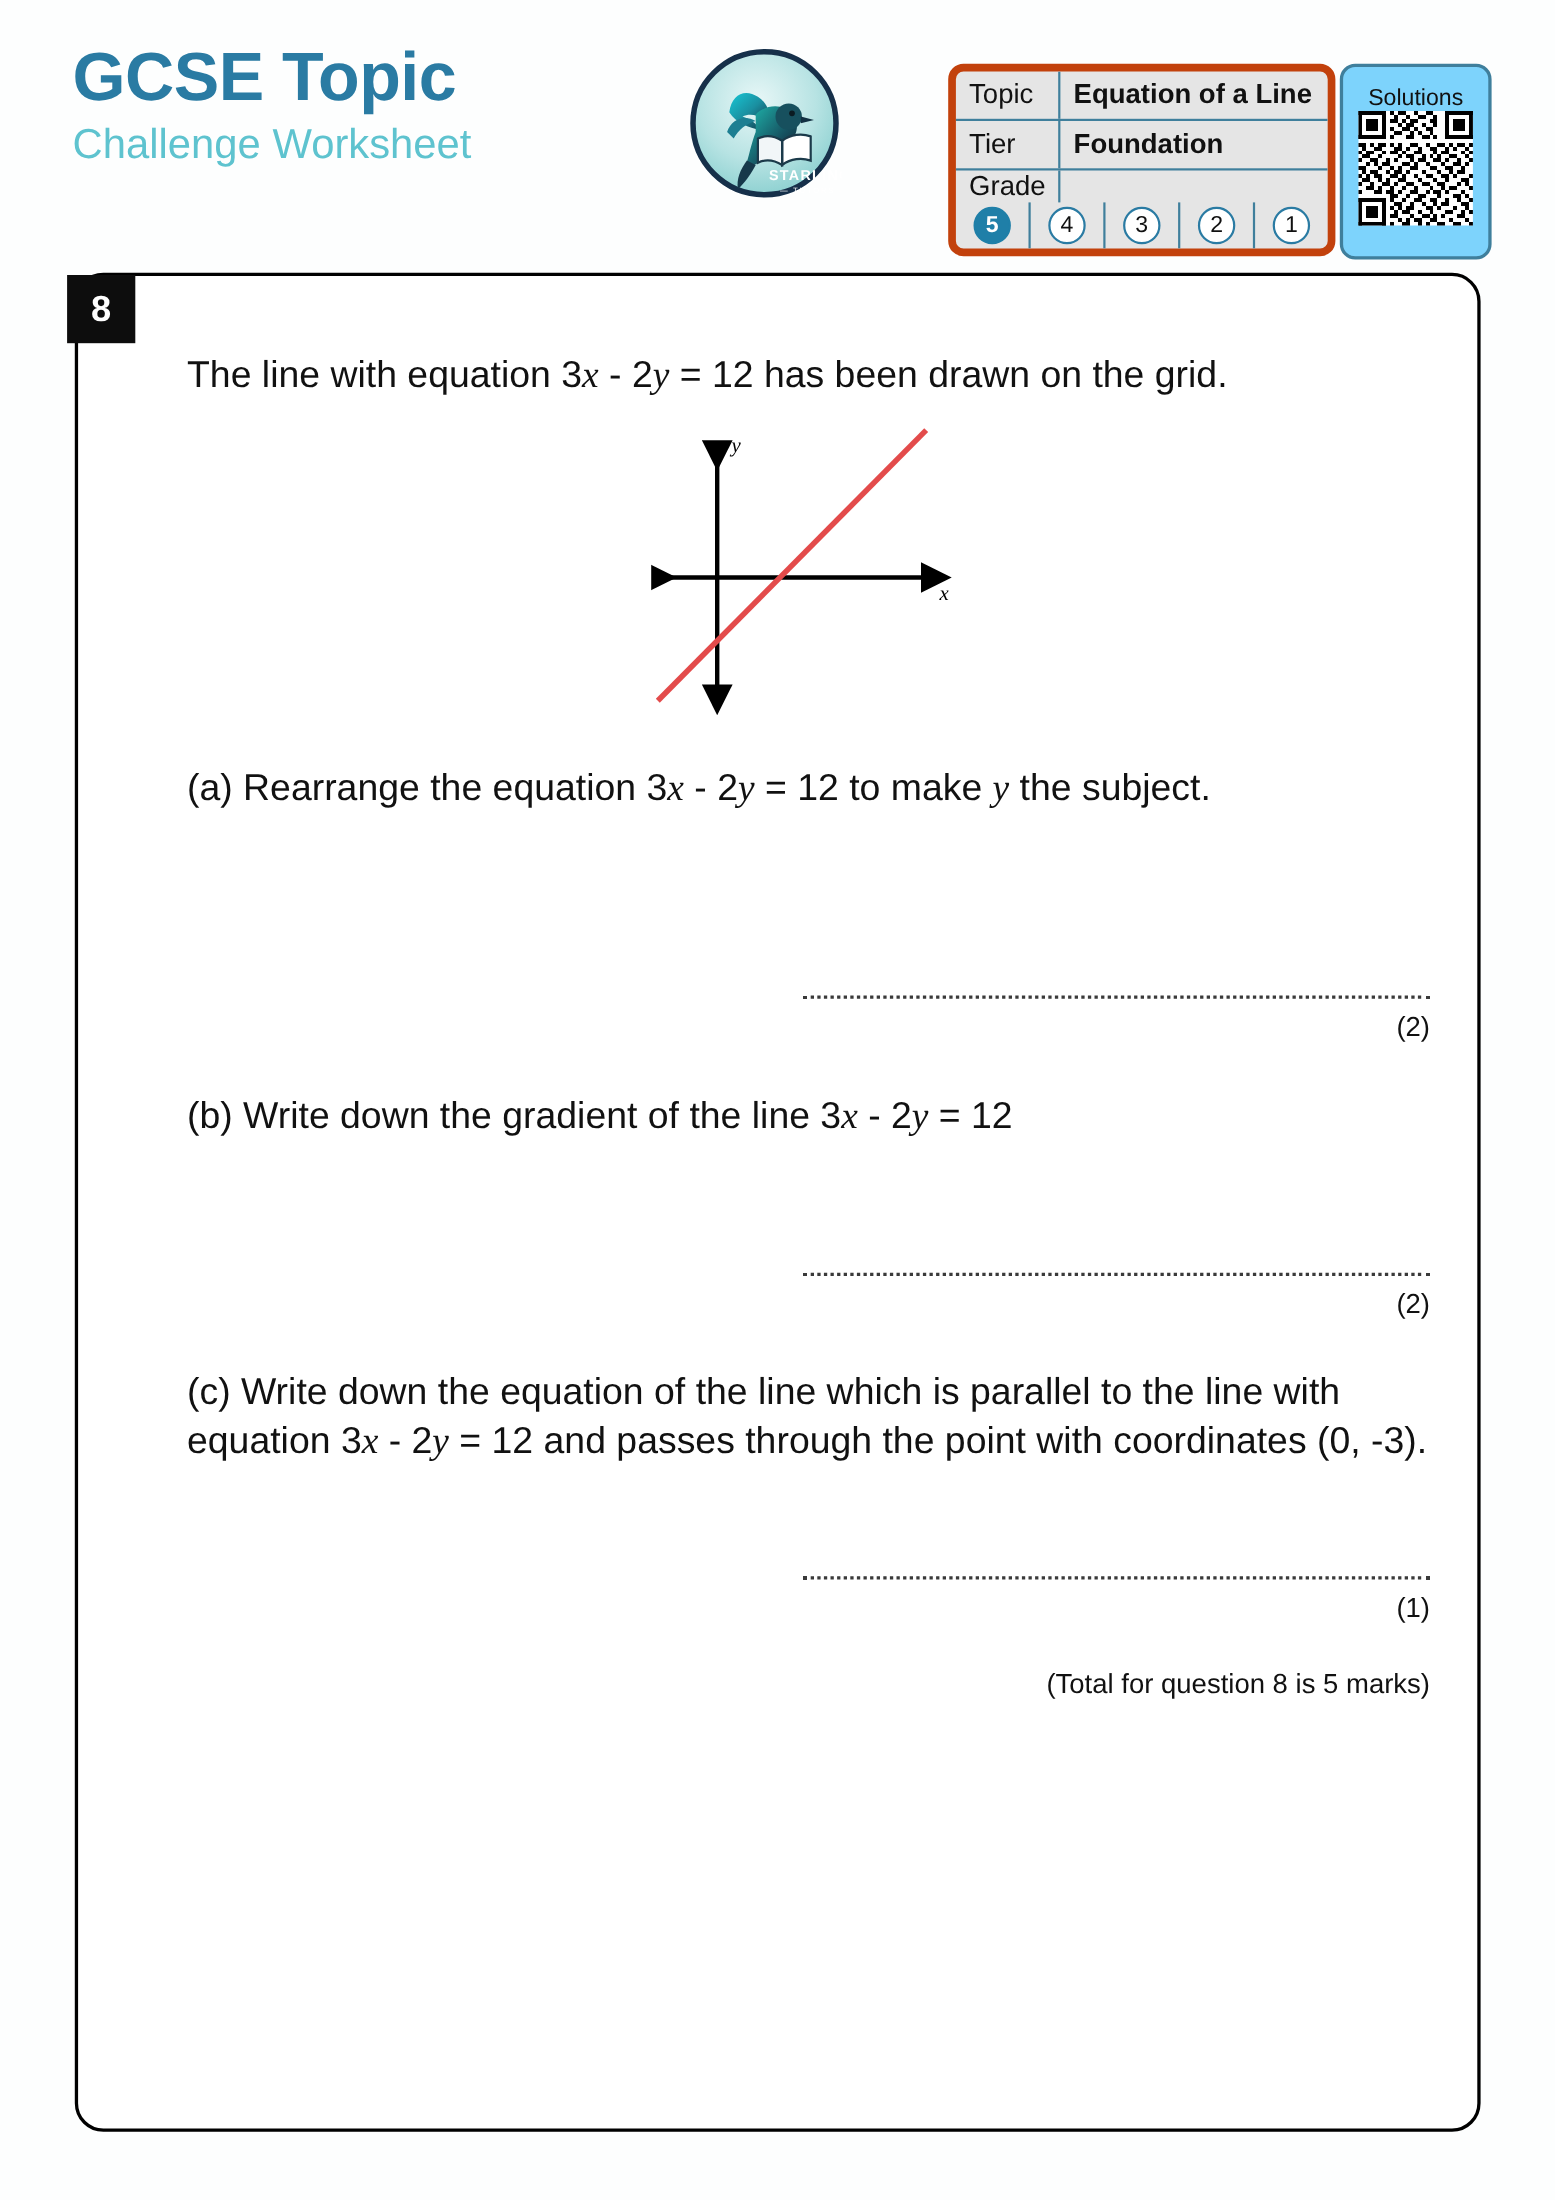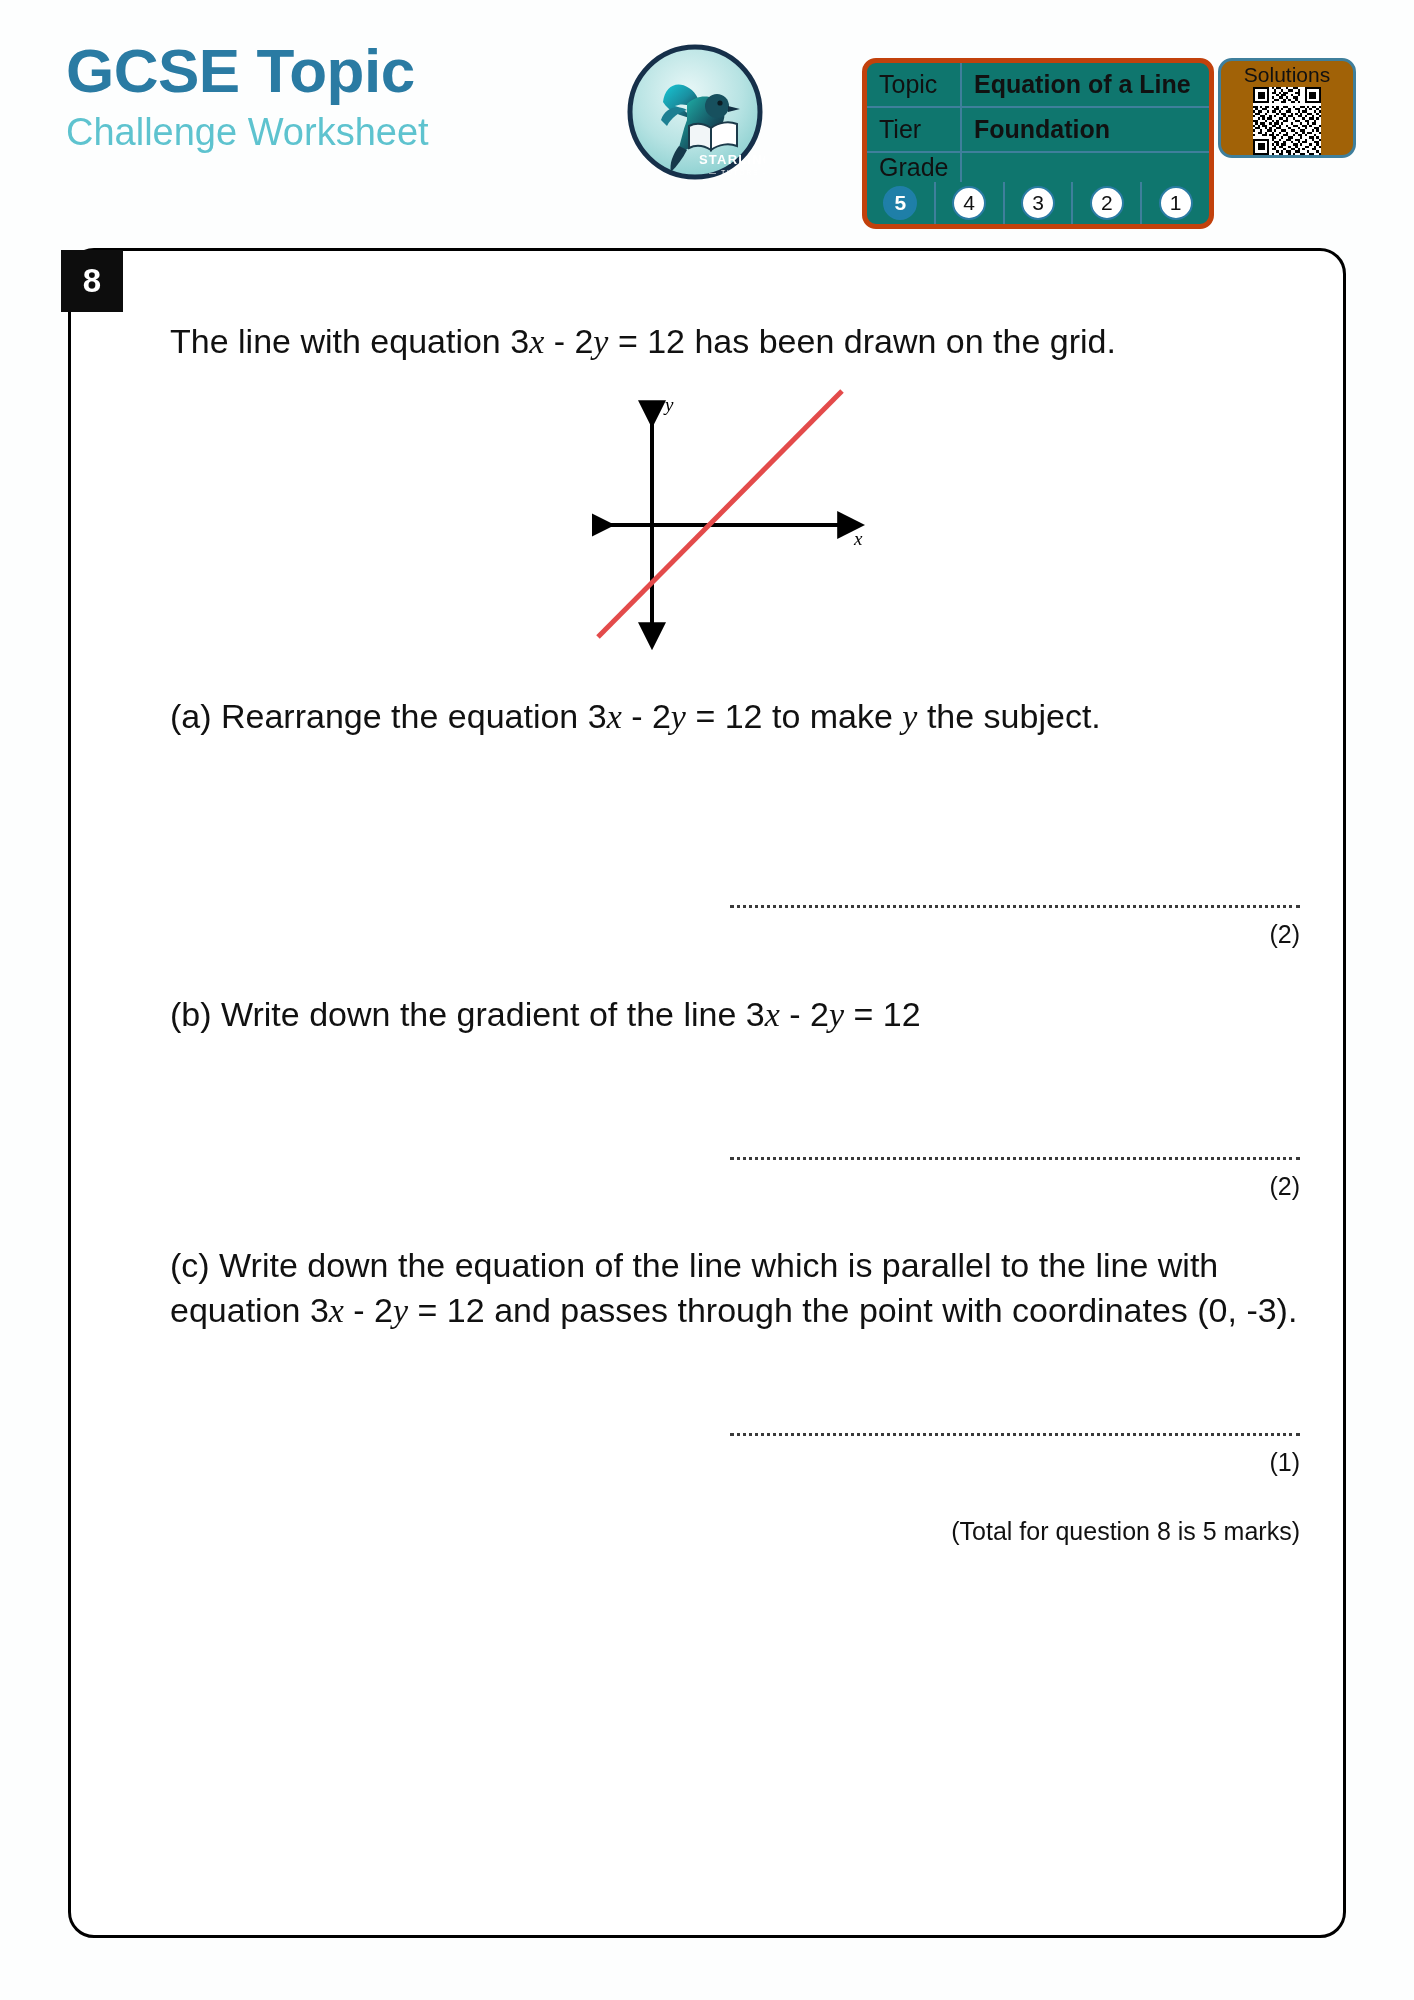--- a/index.html
+++ b/index.html
@@ -57,23 +57,23 @@
     width: 140px;
     height: 140px;
   }
 
   
   .info-card {
     position: absolute;
     left: 862px;
     top: 58px;
     width: 352px;
-    border: 5px solid #c2410c;
+    border: 7px solid #c2410c;
     border-radius: 14px;
-    background: #0f766e;
+    background: #e5e5e5;
     overflow: hidden;
   }
   .info-row {
     display: flex;
     align-items: stretch;
     border-bottom: 2px solid #3f7f9c;
     min-height: 45px;
   }
   .info-row:last-child { border-bottom: none; flex-direction: column; }
   .info-label {
@@ -126,28 +126,28 @@
     color: #ffffff;
     font-weight: bold;
   }
 
   
   .solutions-card {
     position: absolute;
     left: 1218px;
     top: 58px;
     width: 138px;
-    height: 100px;
+    height: 178px;
     border: 3px solid #3f7f9c;
     border-radius: 14px;
-    background: #a16207;
+    background: #7dd3fc;
     display: flex;
     flex-direction: column;
     align-items: center;
-    padding-top: 3px;
+    padding-top: 17px;
   }
   .solutions-label {
     font-size: 21px;
     color: #111111;
     line-height: 1;
   }
   .qr {
     margin-top: 2px;
     width: 104px;
     height: 104px;

